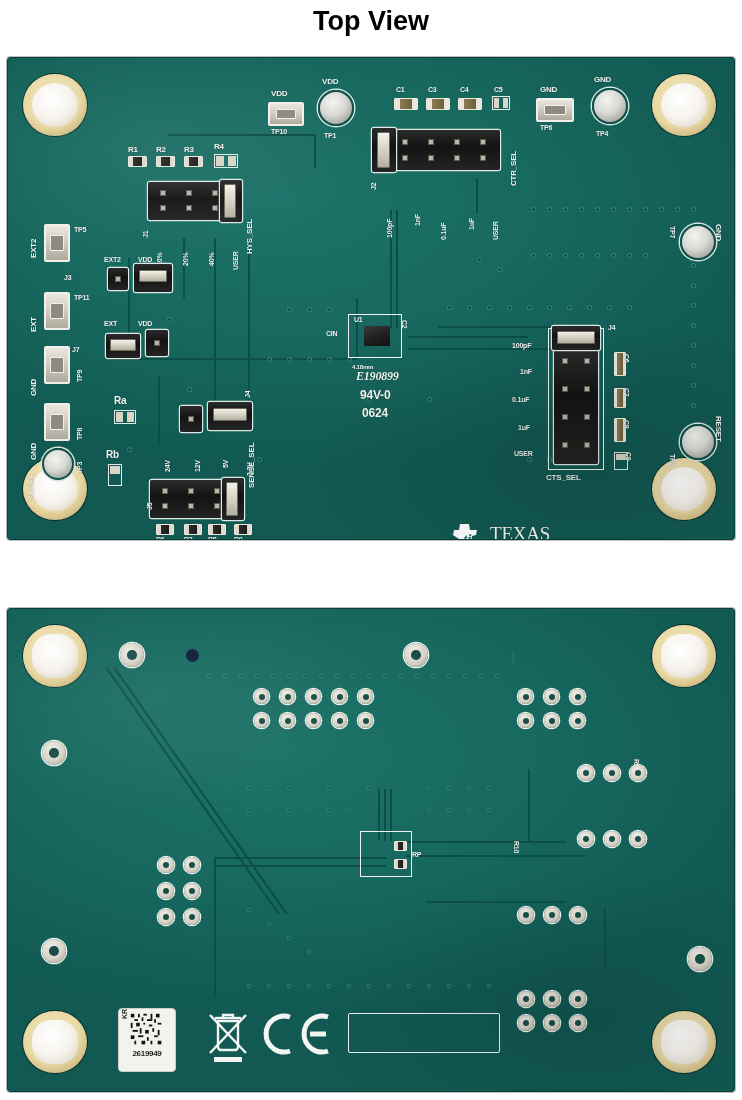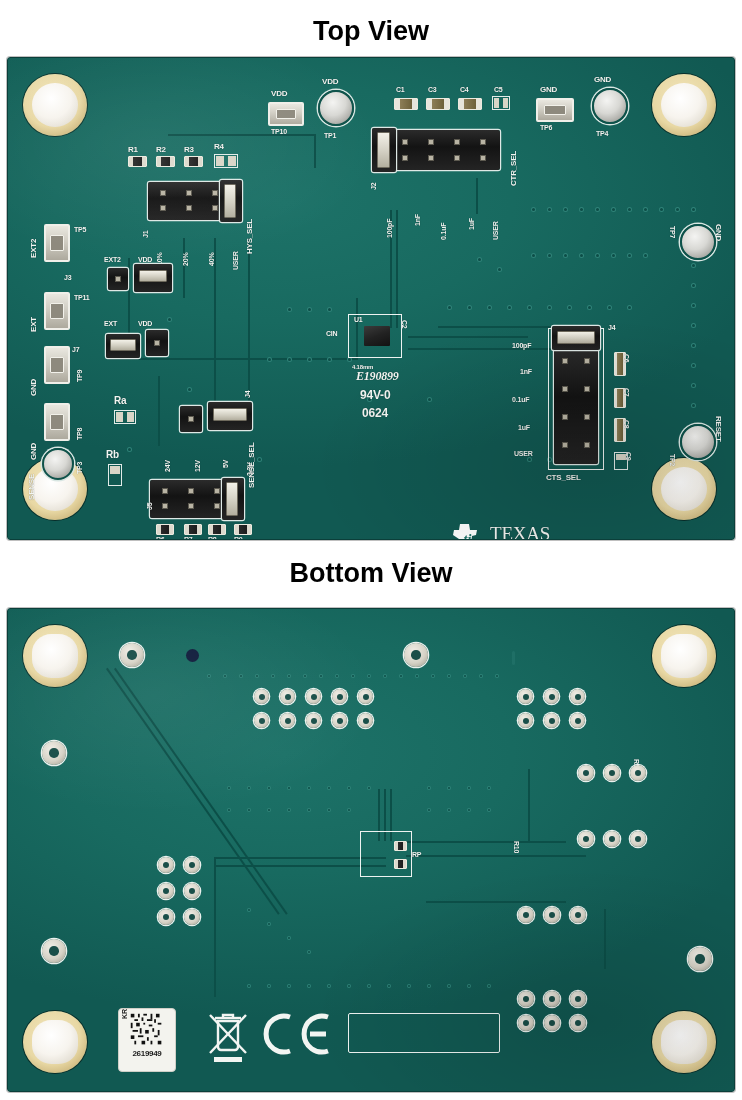--- a/index.html
+++ b/index.html
@@ -14,21 +14,21 @@
 
   .view-title {
     position: absolute; left: 0; width: 742px;
     text-align: center;
     font-family: "Liberation Sans", sans-serif;
     font-weight: bold;
     font-size: 27px;
     color: #000000;
     letter-spacing: 0px;
   }
-  #title-top { top: 16px; }
+  #title-top { top: 6px; }
   #title-bottom { top: 558px; }
 
   
   .board {
     position: absolute;
     background:
       radial-gradient(ellipse 70% 55% at 38% 30%, #1d7268 0%, #186a60 45%, #115952 100%);
     border: 1px solid #0b3f3a;
     border-radius: 3px;
     overflow: hidden;
@@ -161,21 +161,20 @@
 
   svg { display:block; }
   .ti-logo { position:absolute; }
 </style>
 </head>
 <body>
 
 <div id="page">
 
   <div class="view-title" id="title-top">Top View</div>
-  <div class="view-title" id="title-bottom">Bottom View</div>
 
   <div class="board" id="board-top">
 
     <div class="mnt" style="left:15px;  top:16px;  width:64px; height:62px;">
         <div class="inner"></div>
       </div>
     <div class="mnt" style="left:644px; top:16px;  width:64px; height:62px;">
         <div class="inner"></div>
       </div>
     <div class="mnt" style="left:15px;  top:400px; width:64px; height:62px;">

